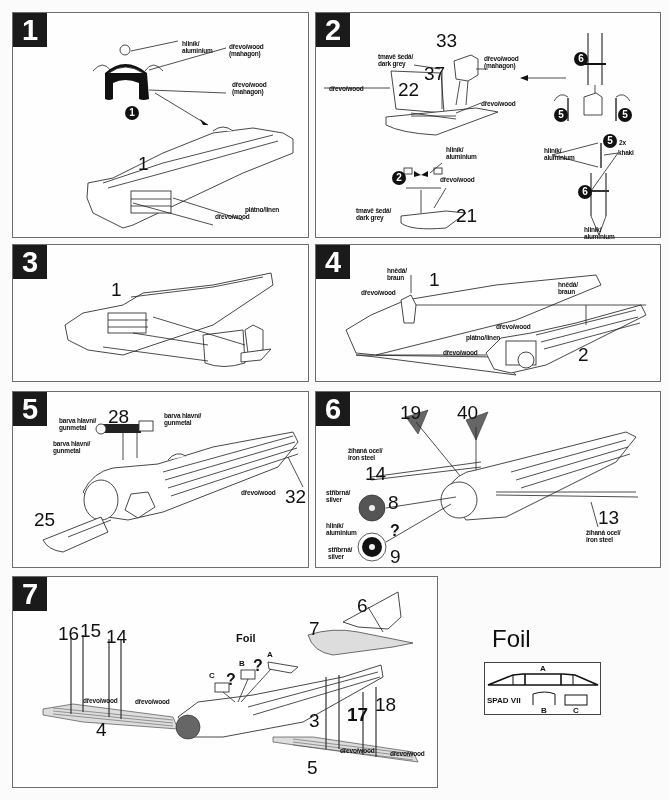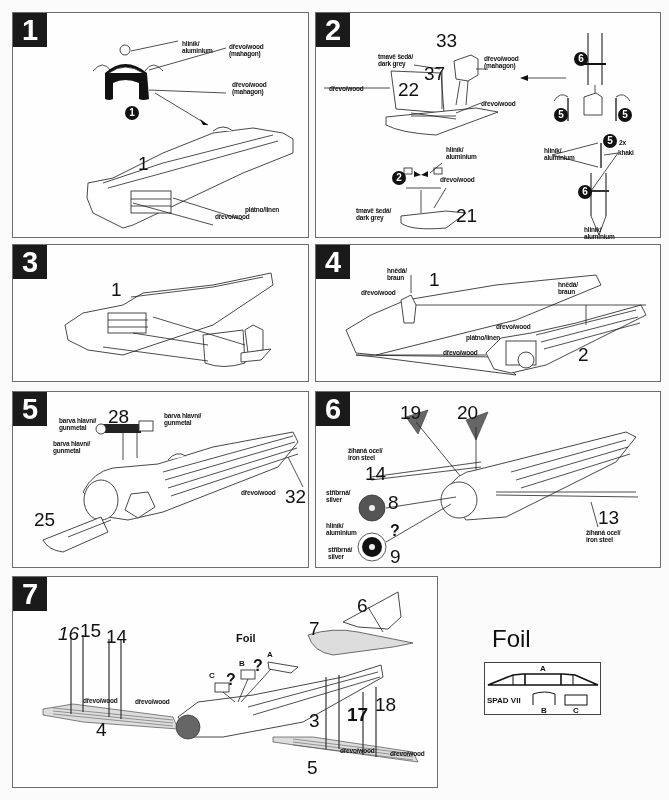--- a/index.html
+++ b/index.html
@@ -240,21 +240,21 @@
     <circle cx="56" cy="116" r="13" fill="#555" stroke="#333" stroke-width="0.8"></circle>
     <circle cx="56" cy="116" r="3" fill="#eee"></circle>
     <circle cx="56" cy="155" r="14" fill="#fff" stroke="#333" stroke-width="0.8"></circle>
     <circle cx="56" cy="155" r="10" fill="#111"></circle>
     <circle cx="56" cy="155" r="3" fill="#eee"></circle>
     <line x1="70" y1="116" x2="140" y2="105" class="ln"></line>
       <line x1="70" y1="150" x2="135" y2="112" class="ln"></line>
     <line x1="275" y1="110" x2="282" y2="135" class="ln"></line>
   </svg>
   <div class="num" style="left:84px;top:11px;">19</div>
-  <div class="num" style="left:141px;top:11px;">20</div>
+  <div class="num" style="left:141px;top:11px;">40</div>
   <div class="num" style="left:32px;top:72px;margin-left:17px;">14</div>
   <div class="num" style="left:72px;top:101px;">8</div>
   <div class="num" style="left:74px;top:155px;">9</div>
   <div class="num" style="left:248px;top:116px;margin-left:34px;">13</div>
   <div class="q" style="left:74px;top:130px;">?</div>
   <div class="lbl" style="left:32px;top:55px;">žíhaná ocel/
 iron steel</div>
   <div class="lbl" style="left:10px;top:97px;">stříbrná/
 silver</div>
   <div class="lbl" style="left:10px;top:130px;">hliník/
@@ -305,21 +305,21 @@
     <path d="M330 45 L385 15 L388 40 L375 52 L345 50 Z" class="sh"></path>
     <line x1="355" y1="30" x2="370" y2="55" class="ln"></line>
 
     <path d="M255 85 L285 90 L278 96 L256 92 Z" class="sh"></path>
     <rect x="228" y="93" width="14" height="9" class="sh"></rect>
     <rect x="202" y="106" width="14" height="9" class="sh"></rect>
     <line x1="258" y1="92" x2="228" y2="125" class="ln"></line>
       <line x1="235" y1="102" x2="225" y2="125" class="ln"></line>
       <line x1="210" y1="115" x2="222" y2="125" class="ln"></line>
   </svg>
-  <div class="num" style="left:45px;top:47px;font-style:italic;">16</div>
+  <div class="num" style="left:45px;top:47px;">16</div>
   <div class="num" style="left:67px;top:44px;">15</div>
   <div class="num" style="left:93px;top:50px;">14</div>
   <div class="num" style="left:83px;top:143px;">4</div>
   <div class="num" style="left:344px;top:19px;">6</div>
   <div class="num" style="left:296px;top:42px;">7</div>
   <div class="num" style="left:296px;top:134px;">3</div>
   <div class="num" style="left:334px;top:128px;font-weight:bold;">17</div>
   <div class="num" style="left:362px;top:118px;">18</div>
   <div class="num" style="left:294px;top:181px;">5</div>
   <div style="position:absolute;left:223px;top:55px;font-size:11px;font-weight:bold;">Foil</div>

